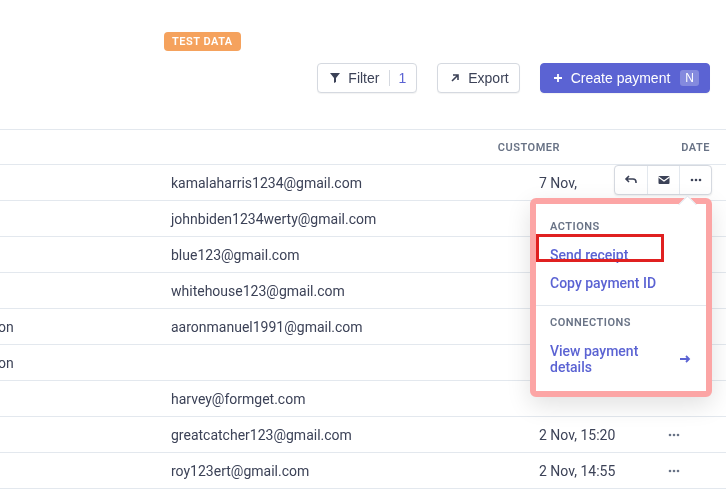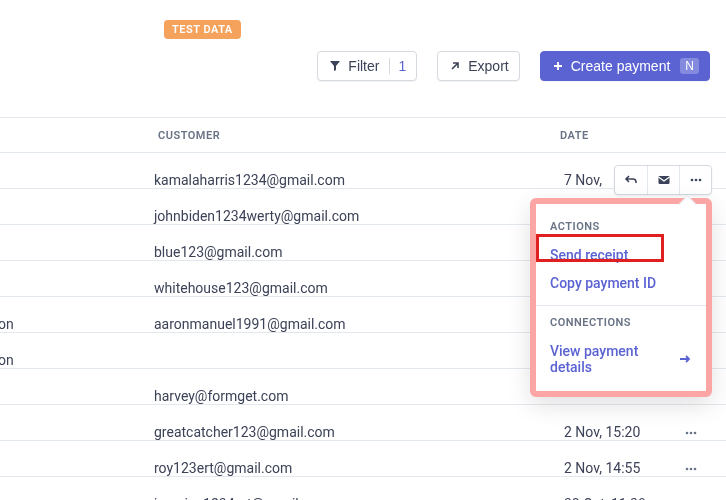--- a/index.html
+++ b/index.html
@@ -8,21 +8,21 @@
     background: #fff;
     color: #1a1f36;
     font-size: 14px;
     width: 726px;
     height: 500px;
     overflow: hidden;
     position: relative;
   }
   .top-area {
     padding: 0 16px;
-    margin-top: 20px;
+    margin-top: 32px;
   }
   .badge-testdata {
     display: inline-block;
     background: #f5a25d;
     color: #fff;
     font-size: 11px;
     font-weight: 600;
     letter-spacing: 0.5px;
     padding: 3px 8px;
     border-radius: 4px;
@@ -70,43 +70,45 @@
     margin-left: 4px;
   }
   .table-header {
     display: flex;
     padding: 0 16px;
     border-top: 1px solid #e3e8ee;
     border-bottom: 1px solid #e3e8ee;
     height: 36px;
     align-items: center;
     margin-top: 20px;
+    text-align: right;
   }
   .col-customer {
     margin-left: 142px;
     flex: 1;
     font-size: 11px;
     font-weight: 600;
     letter-spacing: 0.5px;
     color: #697386;
   }
   .col-date {
     width: 150px;
     font-size: 11px;
     font-weight: 600;
     letter-spacing: 0.5px;
     color: #697386;
   }
   .row {
     display: flex;
-    align-items: flex-end;
+    align-items: center;
     height: 36px;
-    padding: 0 12px;
+    padding: 0 29px;
     border-bottom: 1px solid #e3e8ee;
     color: #3c4257;
+    gap: 8px;
   }
   .row .cell-customer {
     margin-left: 142px;
     flex: 1;
     white-space: nowrap;
   }
   .row .cell-date {
     width: 120px;
     white-space: nowrap;
   }

